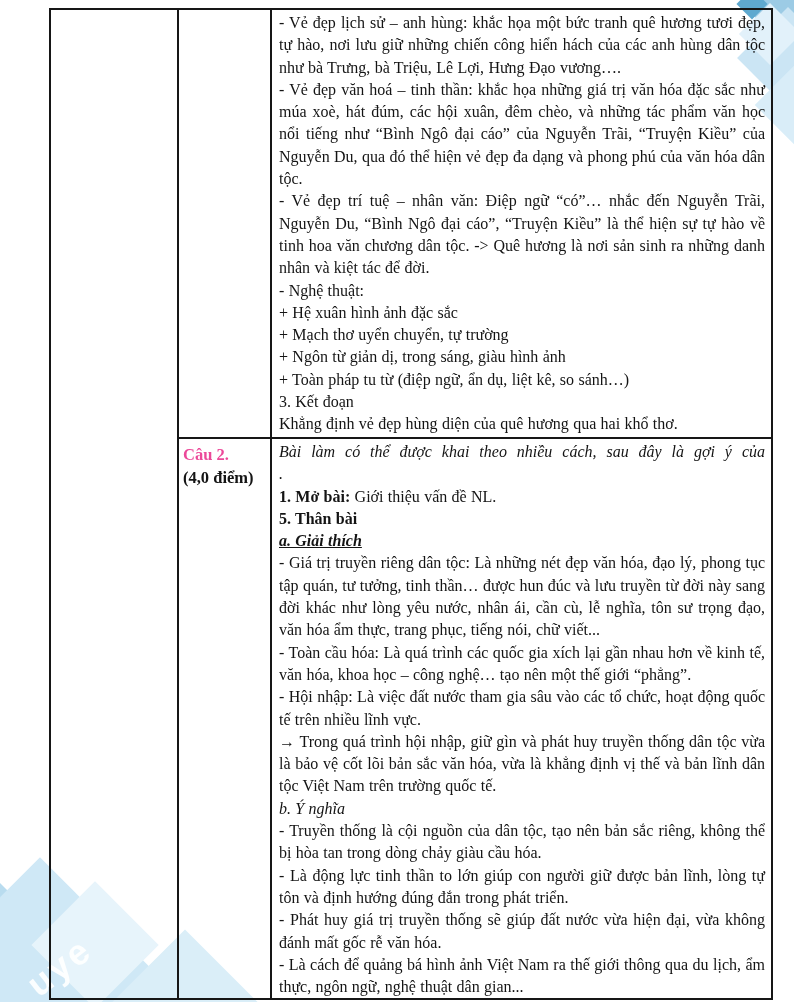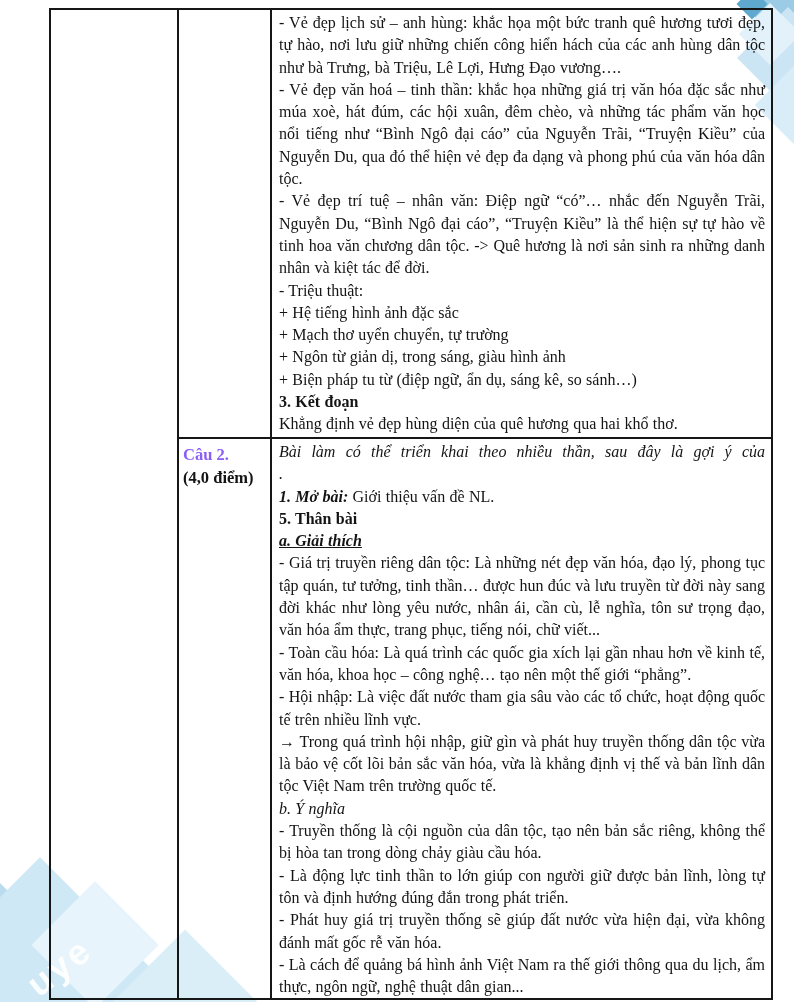--- a/index.html
+++ b/index.html
@@ -14,21 +14,21 @@
            font-weight:bold;font-size:36px;letter-spacing:3px;
            color:rgba(255,255,255,0.92);}
   
   table.answer{position:absolute;left:49px;top:8px;z-index:2;
                width:695px;height:980px;border-collapse:collapse;table-layout:fixed;
                background:transparent;}
   table.answer td{border:2px solid #161616;vertical-align:top;background:transparent;}
   td.margin-cell{width:124px;}
   td.q-cell{width:85px;padding:4px 2px 0 4px;
             font-weight:bold;font-size:16.5px;line-height:23px;color:#141414;}
-  .q-label{color:#8b5cf6;}
+  .q-label{color:#ec4899;}
   td.content-cell{width:486px;padding:2px 6px 0 7px;margin-top:41px;}
   tr.row1 td{height:423px;}
   p.para{margin:0;text-align:justify;font-size:16px;line-height:22.3px;color:#141414;
          word-spacing:0.02em;}
   p.stretch{text-align-last:justify;}
 </style>
 </head>
 <body>
 
 <div class="page">
@@ -55,38 +55,38 @@
         <tr class="row1">
       <td class="margin-cell" rowspan="2"></td>
       <td class="q-cell">
         <div class="q-label"></div>
         <div></div>
       </td>
       <td class="content-cell">
             <p class="para"><span>- Vẻ đẹp lịch sử – anh hùng: khắc họa một bức tranh quê hương tươi đẹp, tự hào, nơi lưu giữ những chiến công hiển hách của các anh hùng dân tộc như bà Trưng, bà Triệu, Lê Lợi, Hưng Đạo vương….</span></p>
             <p class="para"><span>- Vẻ đẹp văn hoá – tinh thần: khắc họa những giá trị văn hóa đặc sắc như múa xoè, hát đúm, các hội xuân, đêm chèo, và những tác phẩm văn học nổi tiếng như “Bình Ngô đại cáo” của Nguyễn Trãi, “Truyện Kiều” của Nguyễn Du, qua đó thể hiện vẻ đẹp đa dạng và phong phú của văn hóa dân tộc.</span></p>
             <p class="para"><span>- Vẻ đẹp trí tuệ – nhân văn: Điệp ngữ “có”… nhắc đến Nguyễn Trãi, Nguyễn Du, “Bình Ngô đại cáo”, “Truyện Kiều” là thể hiện sự tự hào về tinh hoa văn chương dân tộc. -&gt; Quê hương là nơi sản sinh ra những danh nhân và kiệt tác để đời.</span></p>
-            <p class="para"><span>- Triệu thuật:</span></p>
-            <p class="para"><span>+ Hệ tiếng hình ảnh đặc sắc</span></p>
+            <p class="para"><span>- Nghệ thuật:</span></p>
+            <p class="para"><span>+ Hệ xuân hình ảnh đặc sắc</span></p>
             <p class="para"><span>+ Mạch thơ uyển chuyển, tự trường</span></p>
             <p class="para"><span>+ Ngôn từ giản dị, trong sáng, giàu hình ảnh</span></p>
-            <p class="para"><span>+ Biện pháp tu từ (điệp ngữ, ẩn dụ, sáng kê, so sánh…)</span></p>
-            <p class="para"><span style="font-weight: bold;">3. Kết đoạn</span></p>
+            <p class="para"><span>+ Toàn pháp tu từ (điệp ngữ, ẩn dụ, liệt kê, so sánh…)</span></p>
+            <p class="para"><span style="font-weight: normal;">3. Kết đoạn</span></p>
             <p class="para"><span>Khẳng định vẻ đẹp hùng diện của quê hương qua hai khổ thơ.</span></p>
           </td>
     </tr>
     <tr class="row2">
       <td class="q-cell">
         <div class="q-label">Câu 2.</div>
         <div>(4,0 điểm)</div>
       </td>
       <td class="content-cell">
-            <p class="para stretch"><span style="font-style: italic;">Bài làm có thể triển khai theo nhiều thần, sau đây là gợi ý của</span></p>
+            <p class="para stretch"><span style="font-style: italic;">Bài làm có thể được khai theo nhiều cách, sau đây là gợi ý của</span></p>
             <p class="para"><span style="font-style: italic;">.</span></p>
-            <p class="para"><span style="font-weight: bold; font-style: italic;">1. Mở bài:</span><span> Giới thiệu vấn đề NL.</span></p>
+            <p class="para"><span style="font-weight: bold;">1. Mở bài:</span><span> Giới thiệu vấn đề NL.</span></p>
             <p class="para"><span style="font-weight: bold;">5. Thân bài</span></p>
             <p class="para"><span style="font-weight: bold; font-style: italic; text-decoration: underline;">a. Giải thích</span></p>
             <p class="para"><span>- Giá trị truyền riêng dân tộc: Là những nét đẹp văn hóa, đạo lý, phong tục tập quán, tư tưởng, tinh thần… được hun đúc và lưu truyền từ đời này sang đời khác như lòng yêu nước, nhân ái, cần cù, lễ nghĩa, tôn sư trọng đạo, văn hóa ẩm thực, trang phục, tiếng nói, chữ viết...</span></p>
             <p class="para"><span>- Toàn cầu hóa: Là quá trình các quốc gia xích lại gần nhau hơn về kinh tế, văn hóa, khoa học – công nghệ… tạo nên một thế giới “phẳng”.</span></p>
             <p class="para"><span>- Hội nhập: Là việc đất nước tham gia sâu vào các tổ chức, hoạt động quốc tế trên nhiều lĩnh vực.</span></p>
             <p class="para"><span>→ Trong quá trình hội nhập, giữ gìn và phát huy truyền thống dân tộc vừa là bảo vệ cốt lõi bản sắc văn hóa, vừa là khẳng định vị thế và bản lĩnh dân tộc Việt Nam trên trường quốc tế.</span></p>
             <p class="para"><span style="font-weight: normal; font-style: italic;">b. Ý nghĩa</span></p>
             <p class="para"><span>- Truyền thống là cội nguồn của dân tộc, tạo nên bản sắc riêng, không thể bị hòa tan trong dòng chảy giàu cầu hóa.</span></p>
             <p class="para"><span>- Là động lực tinh thần to lớn giúp con người giữ được bản lĩnh, lòng tự tôn và định hướng đúng đắn trong phát triển.</span></p>
             <p class="para"><span>- Phát huy giá trị truyền thống sẽ giúp đất nước vừa hiện đại, vừa không đánh mất gốc rễ văn hóa.</span></p>

